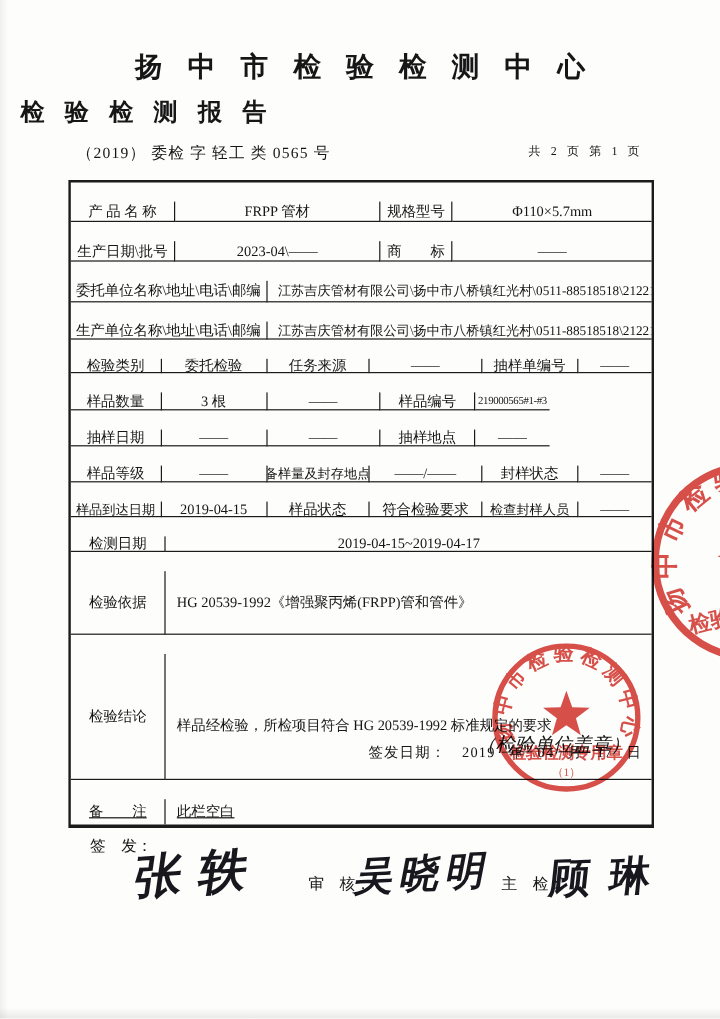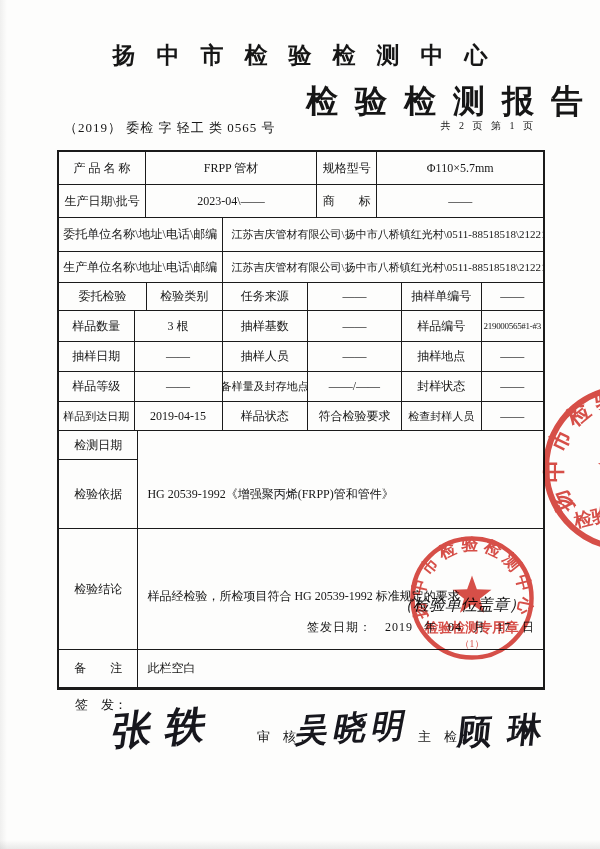--- a/index.html
+++ b/index.html
@@ -11,33 +11,33 @@
   }
   .scan-edge-left { position:absolute; left:0; top:0; bottom:0; width:7px;
     background:linear-gradient(to right, rgba(60,60,60,.07), rgba(0,0,0,0)); }
   .scan-edge-bottom { position:absolute; left:0; bottom:0; right:0; height:9px;
     background:linear-gradient(to top, rgba(60,60,60,.10), rgba(0,0,0,0)); }
 
   .org-name { position:absolute; top:40px; left:0; width:100%;
     text-align:center; font-size:23px; font-weight:bold;
     letter-spacing:21px; text-indent:21px; white-space:nowrap; }
   .doc-title { position:absolute; top:80px; left:0; width:100%;
-    text-align:right; font-size:32px; font-weight:bold;
+    text-align:left; font-size:20px; font-weight:bold;
     letter-spacing:17px; text-indent:17px; white-space:nowrap; }
   .report-no { position:absolute; top:119px; left:64px; font-size:13px; letter-spacing:1px; }
   .page-info { position:absolute; top:119px; right:64px; font-size:10px; letter-spacing:3px; }
 
   .doc-table { position:absolute; left:57px; top:150px; width:488px;
     border:2px solid #1b1b1b; border-bottom-width:3px; background:transparent; }
   .t-row { display:flex; width:100%; }
   .t-row .cell { border-right:1.5px solid #1b1b1b; border-bottom:1.5px solid #1b1b1b;
     display:flex; align-items:center; justify-content:center;
-    font-size:12px; white-space:nowrap; overflow:hidden; padding:0 2px; }
+    font-size:12px; white-space:nowrap; overflow:hidden; padding:0 2px;margin-top:16px; }
   .t-row .cell.last { border-right:none; }
-  .t-row.rlast .cell { border-bottom:none; }
+  .t-row.rlast .cell { border-bottom:none;text-decoration:underline; }
   .cell.left { justify-content:flex-start; padding-left:9px; }
   .cell.small { font-size:9px; letter-spacing:-0.3px; }
   .cell.tiny { font-size:11px; }
   .cA1{width:18%} .cA2{width:35.3%} .cA3{width:12.5%} .cA4{width:34.2%}
   .cB1{width:33.8%} .cB2{width:66.2%}
   .cC1{width:15.6%} .cC2{width:18.2%} .cC3{width:17.6%} .cC4{width:19.5%} .cC5{width:16.4%} .cC6{width:12.7%}
   .cD1{width:16.4%} .cD2{width:83.6%}
   .concl-cell { position:relative; align-items:center; padding-top:14px !important; }
   .seal-note { position:absolute; right:18px; top:66px; font-size:16px;font-style:italic; }
   .issue-date { position:absolute; right:8px; bottom:13px; font-size:12px;
@@ -90,41 +90,39 @@
       <div class="cell cB1">委托单位名称\地址\电话\邮编</div>
       <div class="cell cB2 last left tiny">江苏吉庆管材有限公司\扬中市八桥镇红光村\0511-88518518\212217</div>
     </div>
 
     <div class="t-row" style="height:31px">
       <div class="cell cB1">生产单位名称\地址\电话\邮编</div>
       <div class="cell cB2 last left tiny">江苏吉庆管材有限公司\扬中市八桥镇红光村\0511-88518518\212217</div>
     </div>
 
     <div class="t-row" style="height:28px">
+      <div class="cell cC1">检验类别</div>
       <div class="cell cC2">委托检验</div>
-      <div class="cell cC1">检验类别</div>
       <div class="cell cC3">任务来源</div>
       <div class="cell cC4">——</div>
       <div class="cell cC5">抽样单编号</div>
       <div class="cell cC6 last">——</div>
     </div>
 
     <div class="t-row" style="height:31px">
       <div class="cell cC1">样品数量</div>
       <div class="cell cC2">3 根</div>
-      <div class="cell cC3">抽样基数</div>
       <div class="cell cC4">——</div>
       <div class="cell cC5">样品编号</div>
       <div class="cell cC6 last small">219000565#1-#3</div>
     </div>
 
     <div class="t-row" style="height:30px">
       <div class="cell cC1">抽样日期</div>
       <div class="cell cC2">——</div>
-      <div class="cell cC3">抽样人员</div>
       <div class="cell cC4">——</div>
       <div class="cell cC5">抽样地点</div>
       <div class="cell cC6 last">——</div>
     </div>
 
     <div class="t-row" style="height:30px">
       <div class="cell cC1">样品等级</div>
       <div class="cell cC2">——</div>
       <div class="cell cC3 tiny">备样量及封存地点</div>
       <div class="cell cC4">——/——</div>
@@ -136,20 +134,21 @@
       <div class="cell cC1 tiny">样品到达日期</div>
       <div class="cell cC2">2019-04-15</div>
       <div class="cell cC3">样品状态</div>
       <div class="cell cC4">符合检验要求</div>
       <div class="cell cC5 tiny">检查封样人员</div>
       <div class="cell cC6 last">——</div>
     </div>
 
     <div class="t-row" style="height:29px">
       <div class="cell cD1">检测日期</div>
+      <div class="cell cD2 last">2019-04-15~2019-04-17</div>
     </div>
 
     <div class="t-row" style="height:69px">
       <div class="cell cD1">检验依据</div>
       <div class="cell cD2 last left basis-cell">HG 20539-1992《增强聚丙烯(FRPP)管和管件》</div>
     </div>
 
     <div class="t-row" style="height:121px">
       <div class="cell cD1">检验结论</div>
       <div class="cell cD2 last left concl-cell">

